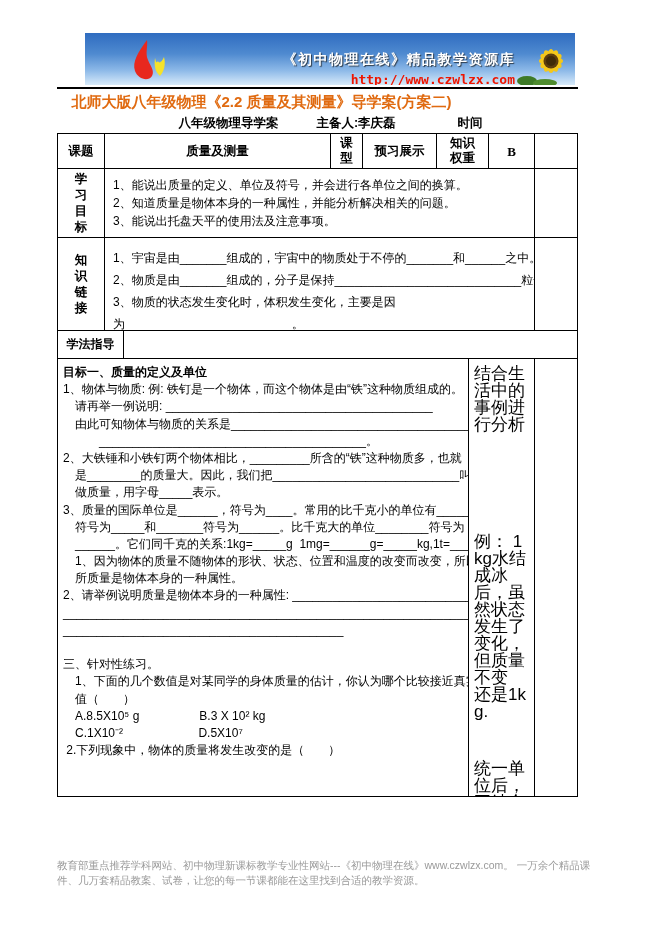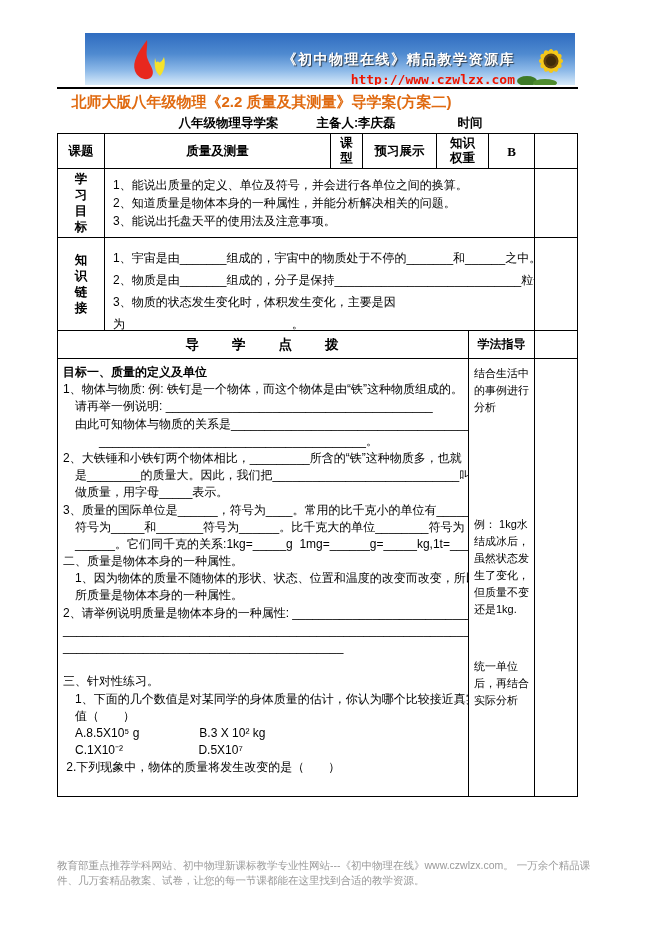--- a/index.html
+++ b/index.html
@@ -61,21 +61,21 @@
   .know-lines .line { line-height:22px; white-space:pre; }
 
   .gh-main { display:flex; align-items:center; justify-content:center; font-weight:bold;
     font-size:13.5px; letter-spacing:2px; }
   .gh-side { display:flex; align-items:center; justify-content:center; font-weight:bold; font-size:12px; }
 
   .guide-lines { padding:5px 2px 0 5px; font-size:12px; }
   .guide-lines .line { height:17.2px; line-height:17.2px; white-space:pre; }
   .guide-lines .line.b { font-weight:bold; }
 
-  .sidebar { font-size:11px; padding:0 5px; word-break:break-all; }
+  .sidebar { font-size:17px; padding:0 5px; word-break:break-all; }
   .sidebar .line { line-height:17px; }
   .sidebar .line:nth-child(1) { margin-top:6px; }
   .sidebar .line:nth-child(2) { margin-top:100px; }
   .sidebar .line:nth-child(3) { margin-top:40px; }
 
   .footer-note { position:absolute; left:57px; top:858px; width:547px; color:#9a9a9a;
     font-size:10.5px; line-height:15px; }
 </style>
 </head>
 <body>
@@ -154,40 +154,38 @@
             <div class="line">1、宇宙是由_______组成的，宇宙中的物质处于不停的_______和______之中。</div>
             <div class="line">2、物质是由_______组成的，分子是保持____________________________粒子。</div>
             <div class="line">3、物质的状态发生变化时，体积发生变化，主要是因</div>
             <div class="line">为_________________________。</div>
           </div>
       </div>
       <div class="cell w-empty"></div>
     </div>
 
     <div class="trow r-gh">
-      <div class="cell gh-main w-gmain">导　　学　　点　　拨</div>
       <div class="cell gh-side w-side">学法指导</div>
       <div class="cell w-empty"></div>
     </div>
 
     <div class="trow r-main">
       <div class="cell textcell w-gmain">
         <div class="guide-lines">
             <div class="line b">目标一、质量的定义及单位</div>
             <div class="line">1、物体与物质: 例: 铁钉是一个物体，而这个物体是由“铁”这种物质组成的。</div>
             <div class="line">　请再举一例说明: ________________________________________</div>
             <div class="line">　由此可知物体与物质的关系是____________________________________</div>
             <div class="line">　　　________________________________________。</div>
             <div class="line">2、大铁锤和小铁钉两个物体相比，_________所含的“铁”这种物质多，也就</div>
             <div class="line">　是________的质量大。因此，我们把____________________________叫</div>
             <div class="line">　做质量，用字母_____表示。</div>
             <div class="line">3、质量的国际单位是______，符号为____。常用的比千克小的单位有_____</div>
             <div class="line">　符号为_____和_______符号为______。比千克大的单位________符号为</div>
             <div class="line">　______。它们同千克的关系:1kg=_____g  1mg=______g=_____kg,1t=____kg</div>
-            <div class="line">二、质量是物体本身的一种属性。</div>
             <div class="line">　1、因为物体的质量不随物体的形状、状态、位置和温度的改变而改变，所以</div>
             <div class="line">　所质量是物体本身的一种属性。</div>
             <div class="line">2、请举例说明质量是物体本身的一种属性: ___________________________</div>
             <div class="line">________________________________________________________________</div>
             <div class="line">__________________________________________</div>
             <div class="line"></div>
             <div class="line">三、针对性练习。</div>
             <div class="line">　1、下面的几个数值是对某同学的身体质量的估计，你认为哪个比较接近真实</div>
             <div class="line">　值（　　）</div>
             <div class="line">　A.8.5X10⁵ g　　　　　B.3 X 10² kg</div>

